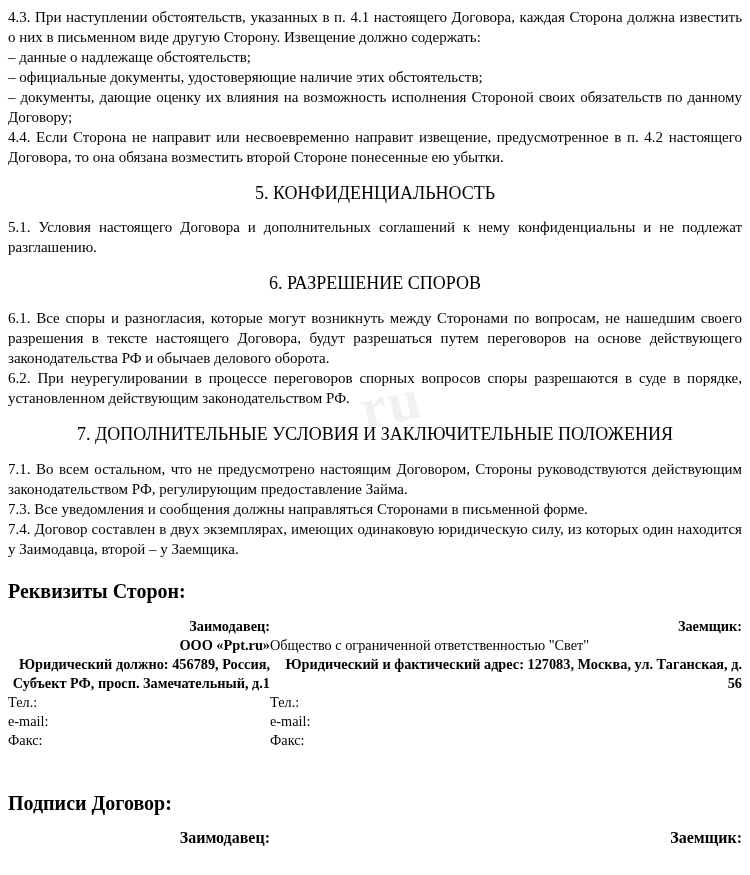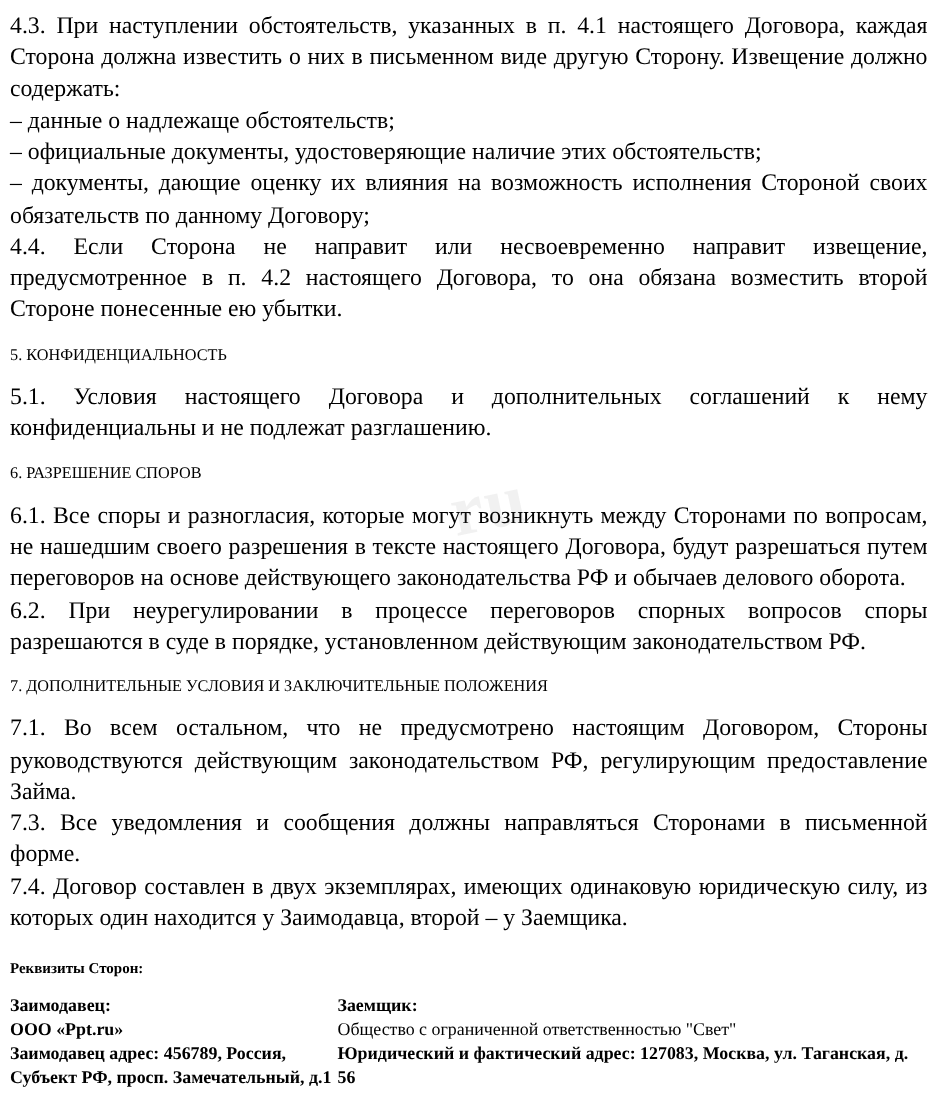--- a/index.html
+++ b/index.html
@@ -30,37 +30,37 @@
     font-size: 58px;
     font-weight: bold;
     color: rgba(120,120,120,0.10);
     letter-spacing: 2px;
     pointer-events: none;
     user-select: none;
     transform: rotate(-12deg);
   }
   p {
     margin: 0;
-    font-size: 19px;
+    font-size: 15px;
     line-height: 1.33;
     text-align: justify;
   }
   .para {
     margin-bottom: 0px;
   }
   .heading {
-    text-align: left;
-    font-size: 13px;
+    text-align: center;
+    font-size: 18px;
     margin: 14px 0 13px 0;
   }
-  .bold { font-weight: bold; }
+  .bold { font-weight: bold; text-align: right; }
 
   .section-title {
     font-weight: bold;
-    font-size: 12px;
+    font-size: 20px;
     margin-top: 20px;
     margin-bottom: 14px;
   }
 
   .req-table {
     width: 100%;
     border-collapse: collapse;
   }
   .req-table td {
     vertical-align: top;
@@ -116,21 +116,21 @@
     <tbody>
         <tr>
       <td class="col-left bold">Заимодавец:</td>
       <td class="col-right bold">Заемщик:</td>
     </tr>
     <tr>
       <td class="col-left bold">ООО «Ppt.ru»</td>
       <td class="col-right">Общество с ограниченной ответственностью "Свет"</td>
     </tr>
     <tr>
-      <td class="col-left bold">Заимодавец адрес: 456789, Россия, Субъект РФ, просп. Замечательный, д.1</td>
+      <td class="col-left bold">Юридический должно: 456789, Россия, Субъект РФ, просп. Замечательный, д.1</td>
       <td class="col-right bold">Юридический и фактический адрес: 127083, Москва, ул. Таганская, д. 56</td>
     </tr>
     <tr>
       <td class="col-left">Тел.:</td>
       <td class="col-right">Тел.:</td>
     </tr>
     <tr>
       <td class="col-left">e-mail:</td>
       <td class="col-right">e-mail:</td>
     </tr>

